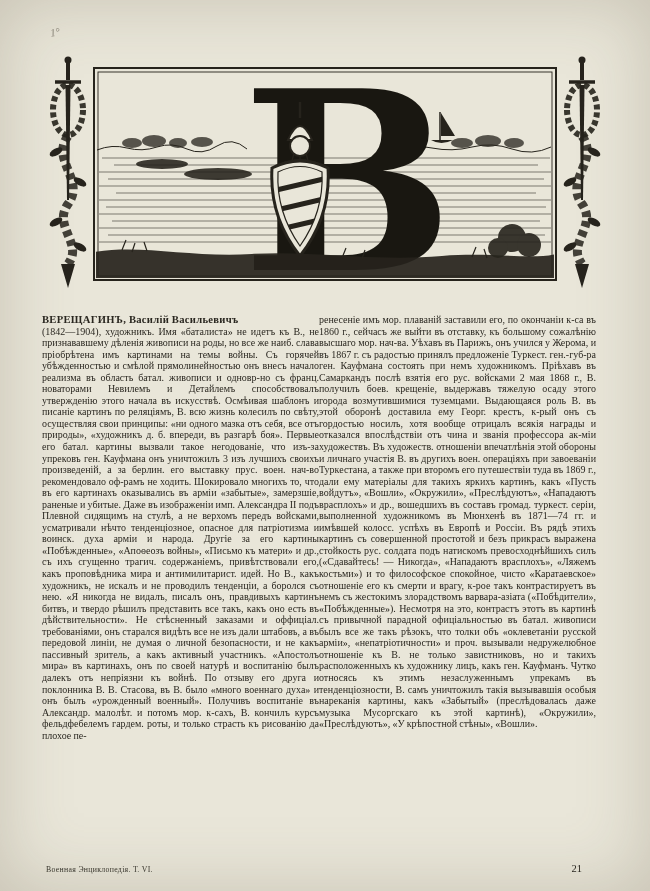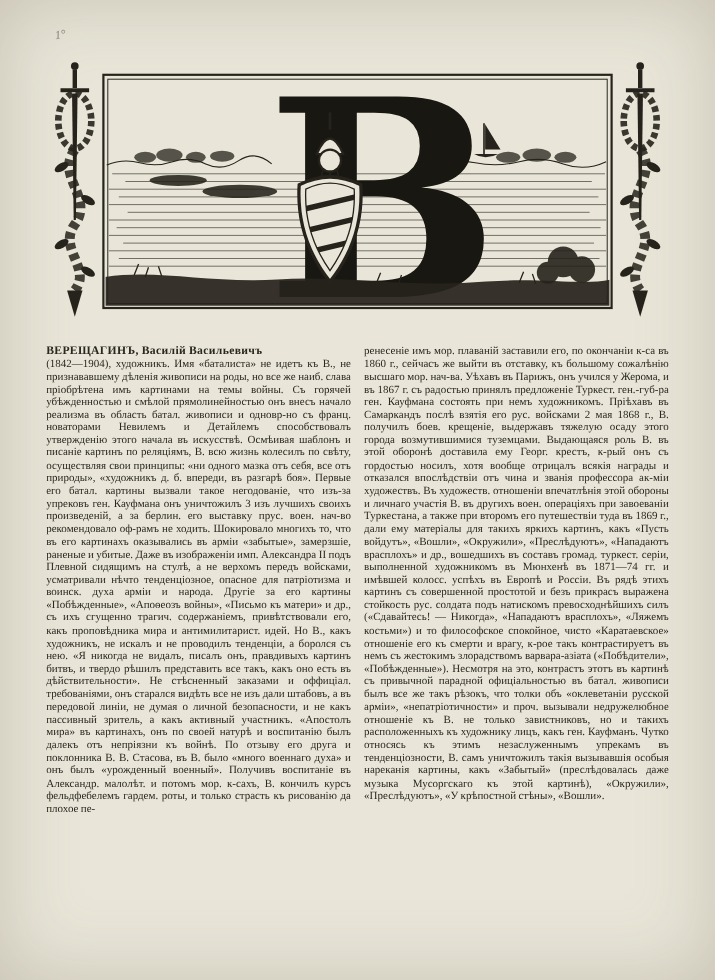--- a/index.html
+++ b/index.html
@@ -10,21 +10,21 @@
     box-shadow:inset 0 0 70px rgba(110,100,80,.28);
     overflow:hidden;
   }
   .corner-mark{
     position:absolute;left:50px;top:26px;font-size:11px;color:#8a8578;
     font-style:italic;transform:rotate(-9deg);
   }
   .engraving{position:absolute;left:42px;top:52px;width:566px;height:256px;}
   .columns{
     position:absolute;left:42px;top:314px;width:566px;height:548px;
-    display:flex;gap:12px;align-items:flex-end;
+    display:flex;gap:0;align-items:flex-end;
   }
   .col{
     width:277px;height:548px;overflow:hidden;
     font-size:10px;line-height:11.55px;text-align:justify;
     word-spacing:-0.3px;letter-spacing:0px;color:#2a2720;
   }
   .entry-heading{
     display:block;font-weight:bold;font-size:10.6px;letter-spacing:.3px;
   }
   .footer{
@@ -128,14 +128,18 @@
     </svg>
   </div>
 
   <div class="columns">
     <div class="col">
       <span class="entry-heading">ВЕРЕЩАГИНЪ, Василій Васильевичъ</span><span>(1842—1904), художникъ. Имя «баталиста» не идетъ къ В., не признававшему дѣленія живописи на роды, но все же наиб. слава пріобрѣтена имъ картинами на темы войны. Съ горячей убѣжденностью и смѣлой прямолинейностью онъ внесъ начало реализма въ область батал. живописи и одновр-но съ франц. новаторами Невилемъ и Детайлемъ способствовалъ утвержденію этого начала въ искусствѣ. Осмѣивая шаблонъ и писаніе картинъ по реляціямъ, В. всю жизнь колесилъ по свѣту, осуществляя свои принципы: «ни одного мазка отъ себя, все отъ природы», «художникъ д. б. впереди, въ разгарѣ боя». Первые его батал. картины вызвали такое негодованіе, что изъ-за упрековъ ген. Кауфмана онъ уничтожилъ 3 изъ лучшихъ своихъ произведеній, а за берлин. его выставку прус. воен. нач-во рекомендовало оф-рамъ не ходить. Шокировало многихъ то, что въ его картинахъ оказывались въ арміи «забытые», замерзшіе, раненые и убитые. Даже въ изображеніи имп. Александра II подъ Плевной сидящимъ на стулѣ, а не верхомъ передъ войсками, усматривали нѣчто тенденціозное, опасное для патріотизма и воинск. духа арміи и народа. Другіе за его картины «Побѣжденные», «Апоѳеозъ войны», «Письмо къ матери» и др., съ ихъ сгущенно трагич. содержаніемъ, привѣтствовали его, какъ проповѣдника мира и антимилитарист. идей. Но В., какъ художникъ, не искалъ и не проводилъ тенденціи, а боролся съ нею. «Я никогда не видалъ, писалъ онъ, правдивыхъ картинъ битвъ, и твердо рѣшилъ представить все такъ, какъ оно есть въ дѣйствительности». Не стѣсненный заказами и оффиціал. требованіями, онъ старался видѣть все не изъ дали штабовъ, а въ передовой линіи, не думая о личной безопасности, и не какъ пассивный зритель, а какъ активный участникъ. «Апостолъ мира» въ картинахъ, онъ по своей натурѣ и воспитанію былъ далекъ отъ непріязни къ войнѣ. По отзыву его друга и поклонника В. В. Стасова, въ В. было «много военнаго духа» и онъ былъ «урожденный военный». Получивъ воспитаніе въ Александр. малолѣт. и потомъ мор. к-сахъ, В. кончилъ курсъ фельдфебелемъ гардем. роты, и только страсть къ рисованію да плохое пе-</span>
     </div>
     <div class="col">ренесеніе имъ мор. плаваній заставили его, по окончаніи к-са въ 1860 г., сейчасъ же выйти въ отставку, къ большому сожалѣнію высшаго мор. нач-ва. Уѣхавъ въ Парижъ, онъ учился у Жерома, и въ 1867 г. съ радостью принялъ предложеніе Туркест. ген.-губ-ра ген. Кауфмана состоять при немъ художникомъ. Пріѣхавъ въ Самаркандъ послѣ взятія его рус. войсками 2 мая 1868 г., В. получилъ боев. крещеніе, выдержавъ тяжелую осаду этого города возмутившимися туземцами. Выдающаяся роль В. въ этой оборонѣ доставила ему Георг. крестъ, к-рый онъ съ гордостью носилъ, хотя вообще отрицалъ всякія награды и отказался впослѣдствіи отъ чина и званія профессора ак-міи художествъ. Въ художеств. отношеніи впечатлѣнія этой обороны и личнаго участія В. въ другихъ воен. операціяхъ при завоеваніи Туркестана, а также при второмъ его путешествіи туда въ 1869 г., дали ему матеріалы для такихъ яркихъ картинъ, какъ «Пусть войдутъ», «Вошли», «Окружили», «Преслѣдуютъ», «Нападаютъ врасплохъ» и др., вошедшихъ въ составъ громад. туркест. серіи, выполненной художникомъ въ Мюнхенѣ въ 1871—74 гг. и имѣвшей колосс. успѣхъ въ Европѣ и Россіи. Въ рядѣ этихъ картинъ съ совершенной простотой и безъ прикрасъ выражена стойкость рус. солдата подъ натискомъ превосходнѣйшихъ силъ («Сдавайтесь! — Никогда», «Нападаютъ врасплохъ», «Ляжемъ костьми») и то философское спокойное, чисто «Каратаевское» отношеніе его къ смерти и врагу, к-рое такъ контрастируетъ въ немъ съ жестокимъ злорадствомъ варвара-азіата («Побѣдители», «Побѣжденные»). Несмотря на это, контрастъ этотъ въ картинѣ съ привычной парадной офиціальностью въ батал. живописи былъ все же такъ рѣзокъ, что толки объ «оклеветаніи русской арміи», «непатріотичности» и проч. вызывали недружелюбное отношеніе къ В. не только завистниковъ, но и такихъ расположенныхъ къ художнику лицъ, какъ ген. Кауфманъ. Чутко относясь къ этимъ незаслуженнымъ упрекамъ въ тенденціозности, В. самъ уничтожилъ такія вызывавшія особыя нареканія картины, какъ «Забытый» (преслѣдовалась даже музыка Мусоргскаго къ этой картинѣ), «Окружили», «Преслѣдуютъ», «У крѣпостной стѣны», «Вошли».</div>
   </div>
 
+  <div class="footer">
+    <span class="volume">Военная Энциклопедія. Т. VI.</span>
+    <span class="pageno">21</span>
+  </div>
 
 </div>
 
 </body></html>

